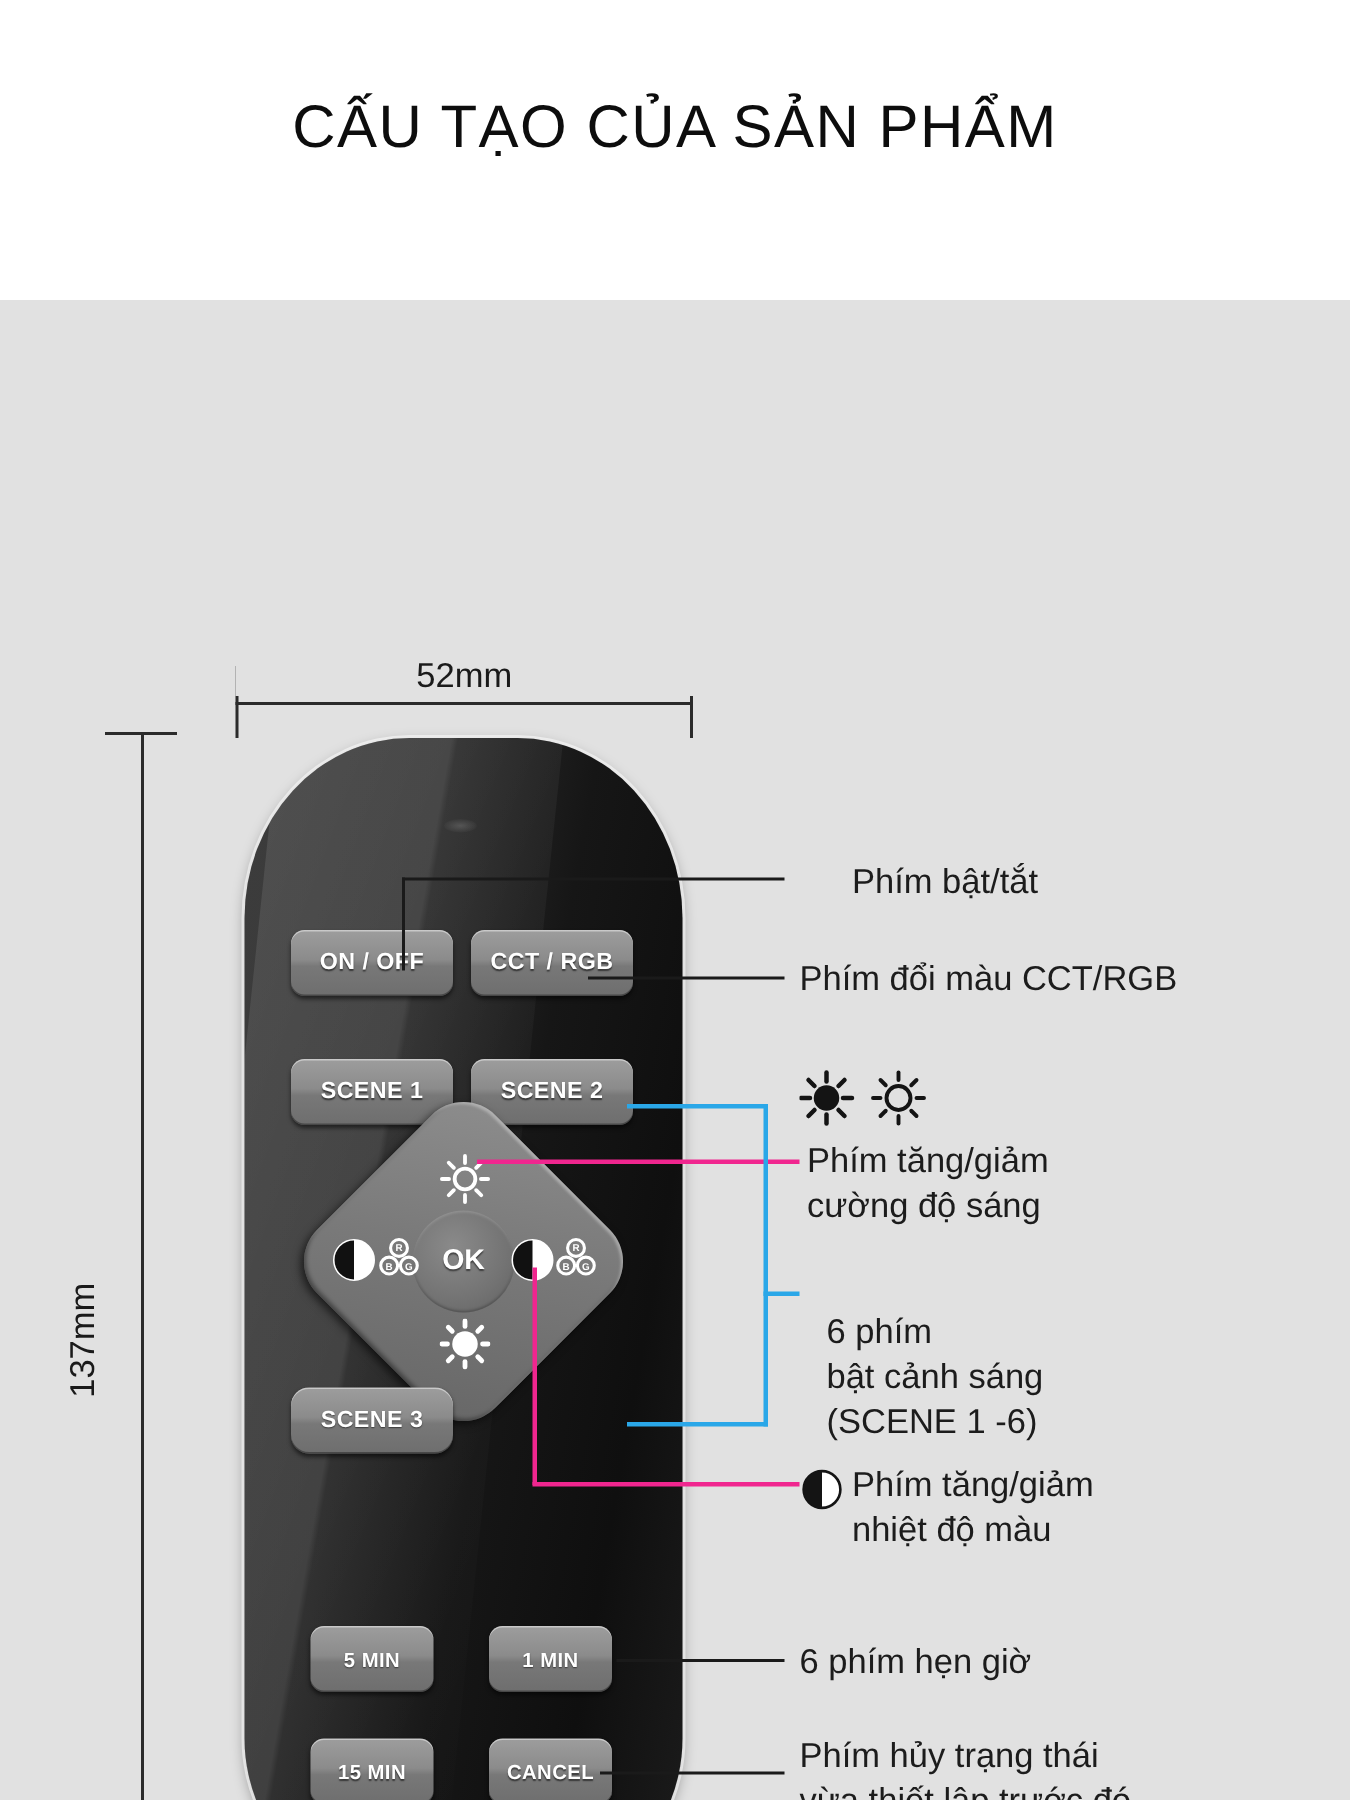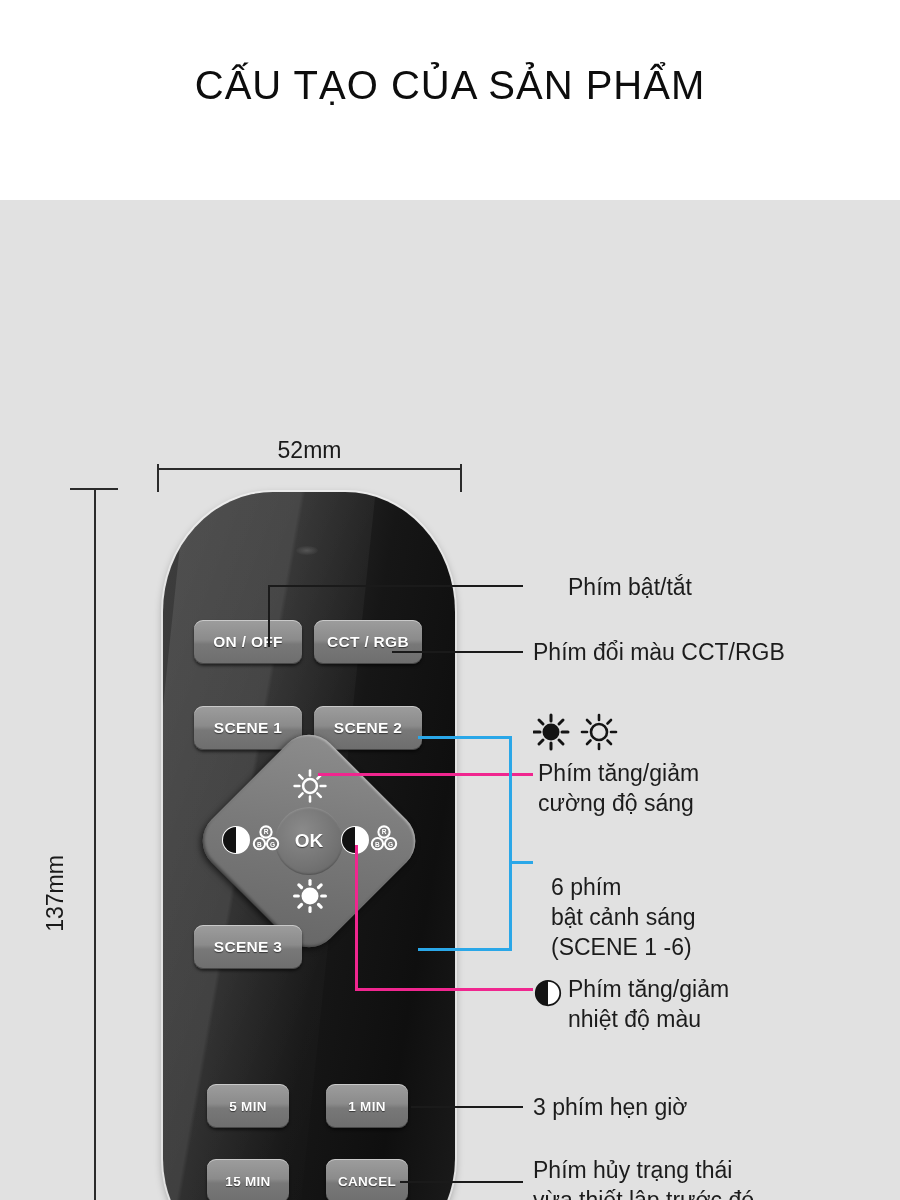--- a/index.html
+++ b/index.html
@@ -118,21 +118,21 @@
     text-shadow: 0 1px 1px rgba(0,0,0,0.55);
     white-space: nowrap;
   }
   .btn.wide { width: 108px; height: 44px; }
   .btn.small { width: 82px; height: 44px; font-size: 13.5px; }
 
   #btn-onoff   { left: 31px;  top: 128px; }
   #btn-cctrgb  { left: 151px; top: 128px; }
   #btn-scene1  { left: 31px;  top: 214px; }
   #btn-scene2  { left: 151px; top: 214px; }
-  #btn-scene3  { left: 31px;  top: 433px; }
+  #btn-scene3  { left: 31px;  top: 433px; border-radius: 12px; }
   #btn-scene4  { left: 151px; top: 433px; }
   #btn-scene5  { left: 31px;  top: 507px; }
   #btn-scene6  { left: 151px; top: 507px; }
   #btn-5min    { left: 44px;  top: 592px; }
   #btn-10min   { left: 163px; top: 592px; }
   #btn-15min   { left: 44px;  top: 667px; }
   #btn-cancel  { left: 163px; top: 667px; }
 
   
   #dpad {
@@ -370,17 +370,17 @@
 bật cảnh sáng
 (SCENE 1 -6)</div>
 
   <svg id="anno-halfcircle" viewBox="0 0 32 32">
     <circle cx="16" cy="16" r="14" fill="#fff" stroke="#141414" stroke-width="2"></circle>
     <path d="M16 2 A14 14 0 0 0 16 30 Z" fill="#141414"></path>
   </svg>
 
   <div class="anno" id="anno-cct2">Phím tăng/giảm
 nhiệt độ màu</div>
-  <div class="anno" id="anno-timer">3 phím hẹn giờ</div>
+  <div class="anno" id="anno-timer">6 phím hẹn giờ</div>
   <div class="anno" id="anno-cancel">Phím hủy trạng thái
 vừa thiết lập trước đó.</div>
 
 </div>
 
 </body></html>

